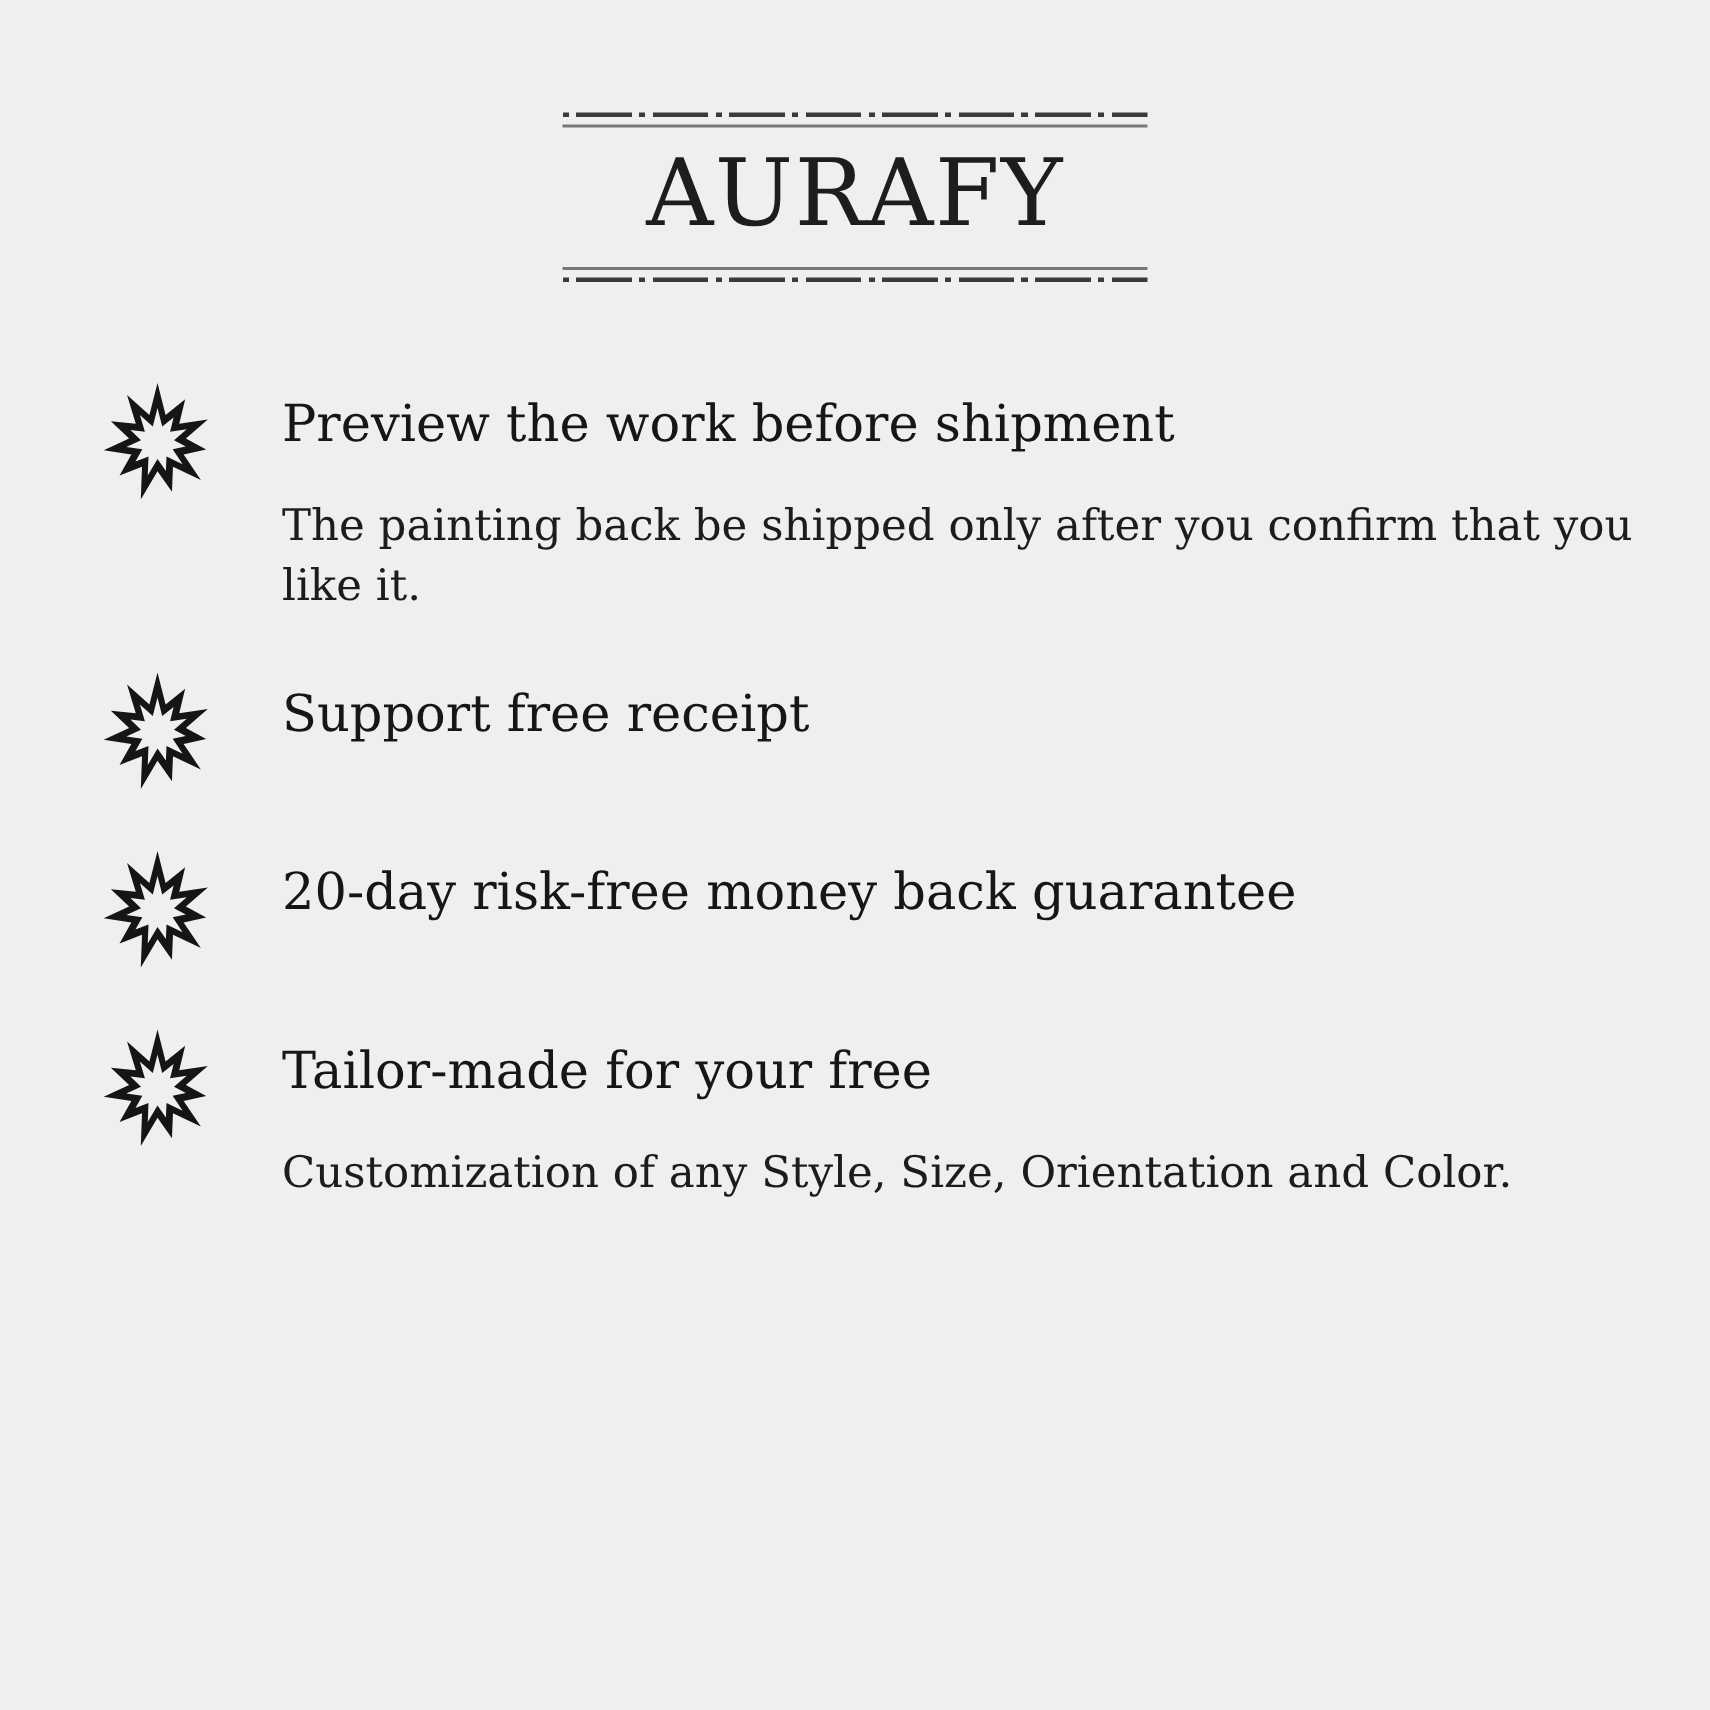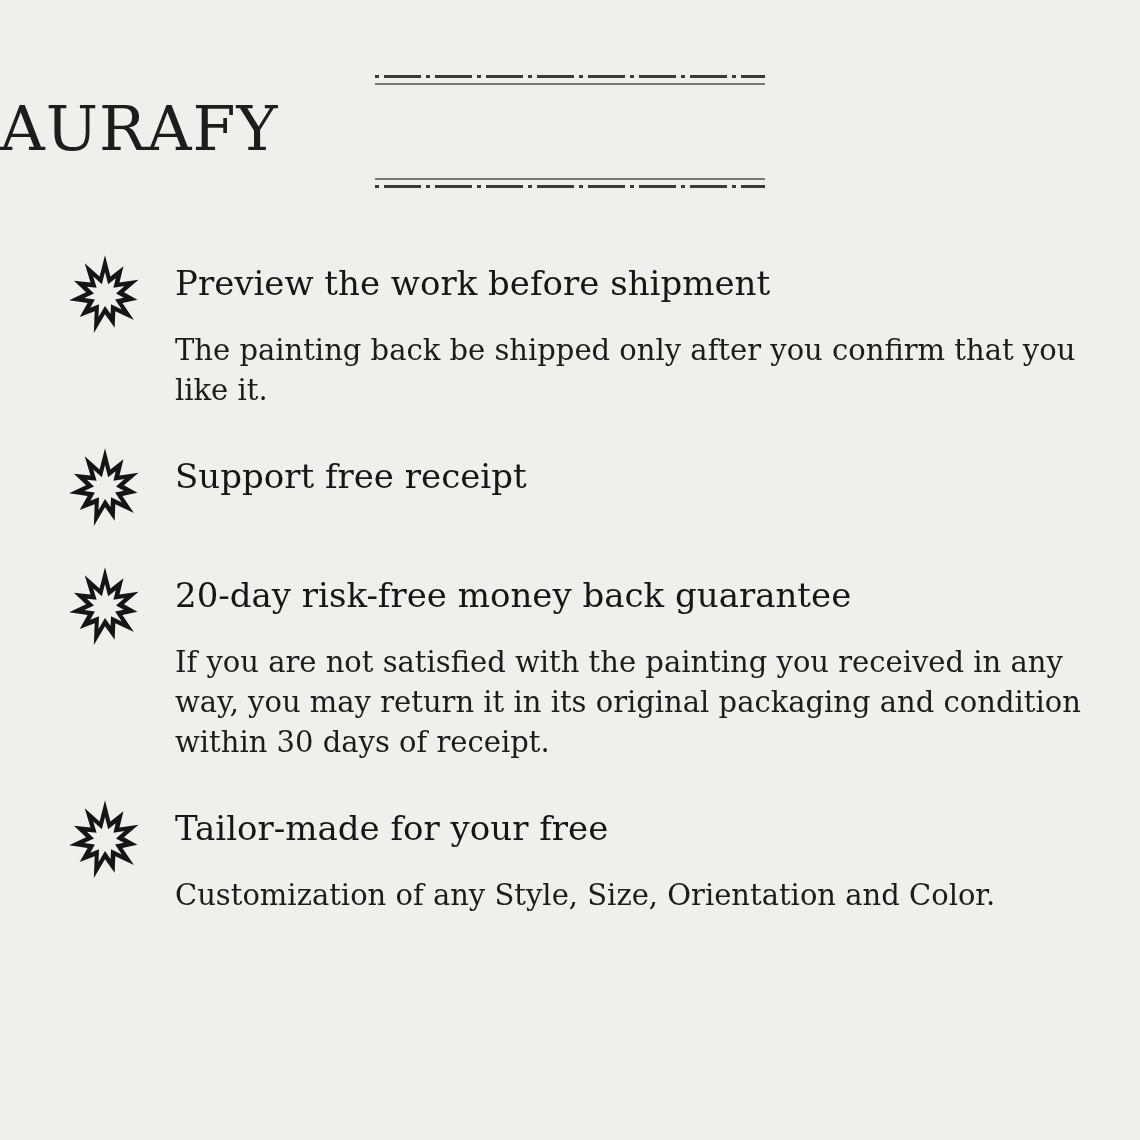--- a/index.html
+++ b/index.html
@@ -11,20 +11,21 @@
     height: 1140px;
     background: #efefee;
     overflow: hidden;
     font-family: "DejaVu Serif", serif;
     color: #1b1b1b;
   }
 
   
   .brand {
     margin-top: 75px;
+    text-align: center;
   }
   .rule {
     width: 390px;
     margin: 0 auto;
   }
   .rule-dashdot {
     height: 3px;
     background: repeating-linear-gradient(
       to right,
       #3a3a3a 0px, #3a3a3a 4px,
@@ -50,20 +51,21 @@
   
   .features {
     margin-top: 75px;
     padding-left: 64px;
     padding-right: 20px;
   }
   .feature {
     display: flex;
     align-items: flex-start;
     margin-bottom: 46px;
+    gap: 13px;
   }
   .burst {
     flex: 0 0 82px;
     width: 82px;
     height: 82px;
     margin-top: -9px;
     margin-right: 29px;
   }
   .burst svg {
     width: 100%;
@@ -135,23 +137,20 @@
 
   <section class="feature">
     <span class="burst">
       <svg viewBox="0 0 120 120" xmlns="http://www.w3.org/2000/svg">
         <polygon fill="#151515" points="60,2 67.9,33.1 87,17.9 81.2,41.7 109.1,37.6 87.7,56 107.5,66.8 85.5,71.6 102.3,96.7 75.1,83.6 74.1,108 60,88 43.7,115.7 44.9,83.6 23,92.1 34.5,71.6 7.5,67.5 32.3,56 14.5,39.2 38.8,41.7 30.3,13.7 52.1,33.1"></polygon>
         <polygon fill="#efefee" points="60,26.4 64.6,44.4 75.7,35.6 72.3,49.4 88.5,47.0 76.1,57.7 87.6,63.9 74.8,66.7 84.5,81.3 68.8,73.7 68.2,87.8 60,76.2 50.5,92.3 51.2,73.7 38.5,78.6 45.2,66.7 29.6,64.4 43.9,57.7 33.6,47.9 47.7,49.4 42.8,33.1 55.4,44.4"></polygon>
       </svg>
     </span>
     <div class="feature-text">
       <h2 class="feature-heading">20-day risk-free money back guarantee</h2>
-      <p class="feature-body">If you are not satisfied with the painting you received in any
-way, you may return it in its original packaging and condition
-within 30 days of receipt.</p>
     </div>
   </section>
 
   <section class="feature">
     <span class="burst">
       <svg viewBox="0 0 120 120" xmlns="http://www.w3.org/2000/svg">
         <polygon fill="#151515" points="60,2 67.9,33.1 87,17.9 81.2,41.7 109.1,37.6 87.7,56 107.5,66.8 85.5,71.6 102.3,96.7 75.1,83.6 74.1,108 60,88 43.7,115.7 44.9,83.6 23,92.1 34.5,71.6 7.5,67.5 32.3,56 14.5,39.2 38.8,41.7 30.3,13.7 52.1,33.1"></polygon>
         <polygon fill="#efefee" points="60,26.4 64.6,44.4 75.7,35.6 72.3,49.4 88.5,47.0 76.1,57.7 87.6,63.9 74.8,66.7 84.5,81.3 68.8,73.7 68.2,87.8 60,76.2 50.5,92.3 51.2,73.7 38.5,78.6 45.2,66.7 29.6,64.4 43.9,57.7 33.6,47.9 47.7,49.4 42.8,33.1 55.4,44.4"></polygon>
       </svg>
     </span>

